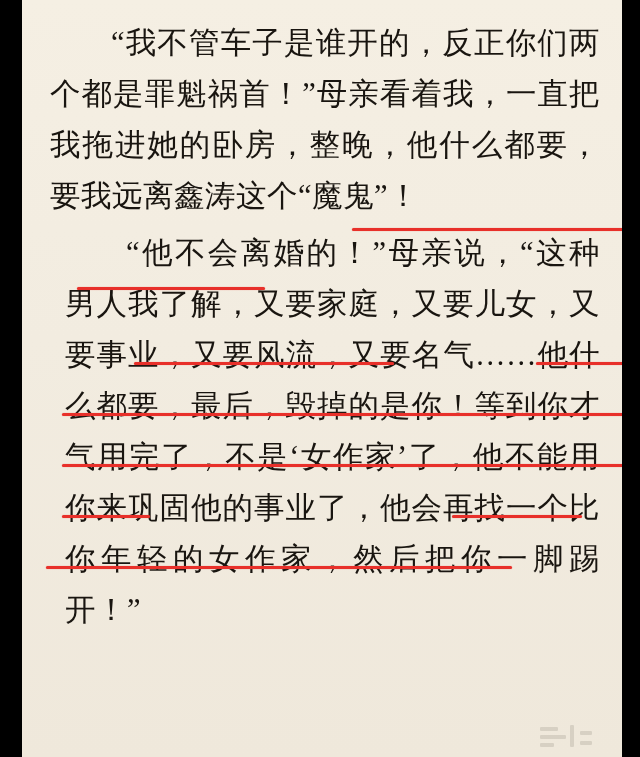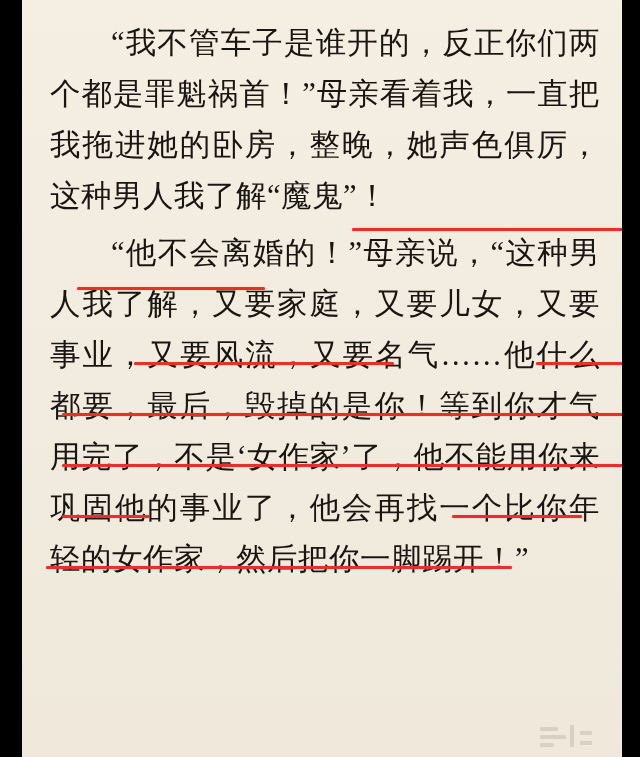--- a/index.html
+++ b/index.html
@@ -46,20 +46,21 @@
     line-height: 51px;
     color: #191510;
     letter-spacing: 0.5px;
     text-align: justify;
     text-indent: 61px;
     font-weight: 500;
     font-family: "Liberation Serif", "DejaVu Serif", serif;
   }
   p.para2 {
     text-indent: 61px;
+    margin-left: 15px;
   }
   
   .mark {
     position: absolute;
     height: 3px;
     background: #e8302a;
     border-radius: 2px;
     box-shadow: 0 0 1px rgba(232,48,42,0.6);
   }
   .watermark {
@@ -76,21 +77,21 @@
     border-radius: 1px;
   }
 </style>
 </head>
 <body>
 
 <div id="page">
   <div class="paper"></div>
 
   <div class="content">
-    <p class="para">“我不管车子是谁开的，反正你们两个都是罪魁祸首！”母亲看着我，一直把我拖进她的卧房，整晚，她声色俱厉，这种男人我了解“魔鬼”！</p>
+    <p class="para">“我不管车子是谁开的，反正你们两个都是罪魁祸首！”母亲看着我，一直把我拖进她的卧房，整晚，他什么都要，要我远离鑫涛这个“魔鬼”！</p>
     <p class="para para2">“他不会离婚的！”母亲说，“这种男人我了解，又要家庭，又要儿女，又要事业，又要风流，又要名气……他什么都要，最后，毁掉的是你！等到你才气用完了，不是‘女作家’了，他不能用你来巩固他的事业了，他会再找一个比你年轻的女作家，然后把你一脚踢开！”</p>
   </div>
 
   <div class="mark" style="left:330px; top:228px; width:278px;"></div>
   <div class="mark" style="left:55px; top:287px; width:188px;"></div>
   <div class="mark" style="left:112px; top:362px; width:260px;"></div>
   <div class="mark" style="left:514px; top:362px; width:94px;"></div>
   <div class="mark" style="left:40px; top:413px; width:570px;"></div>
   <div class="mark" style="left:40px; top:464px; width:568px;"></div>
   <div class="mark" style="left:40px; top:515px; width:88px;"></div>

